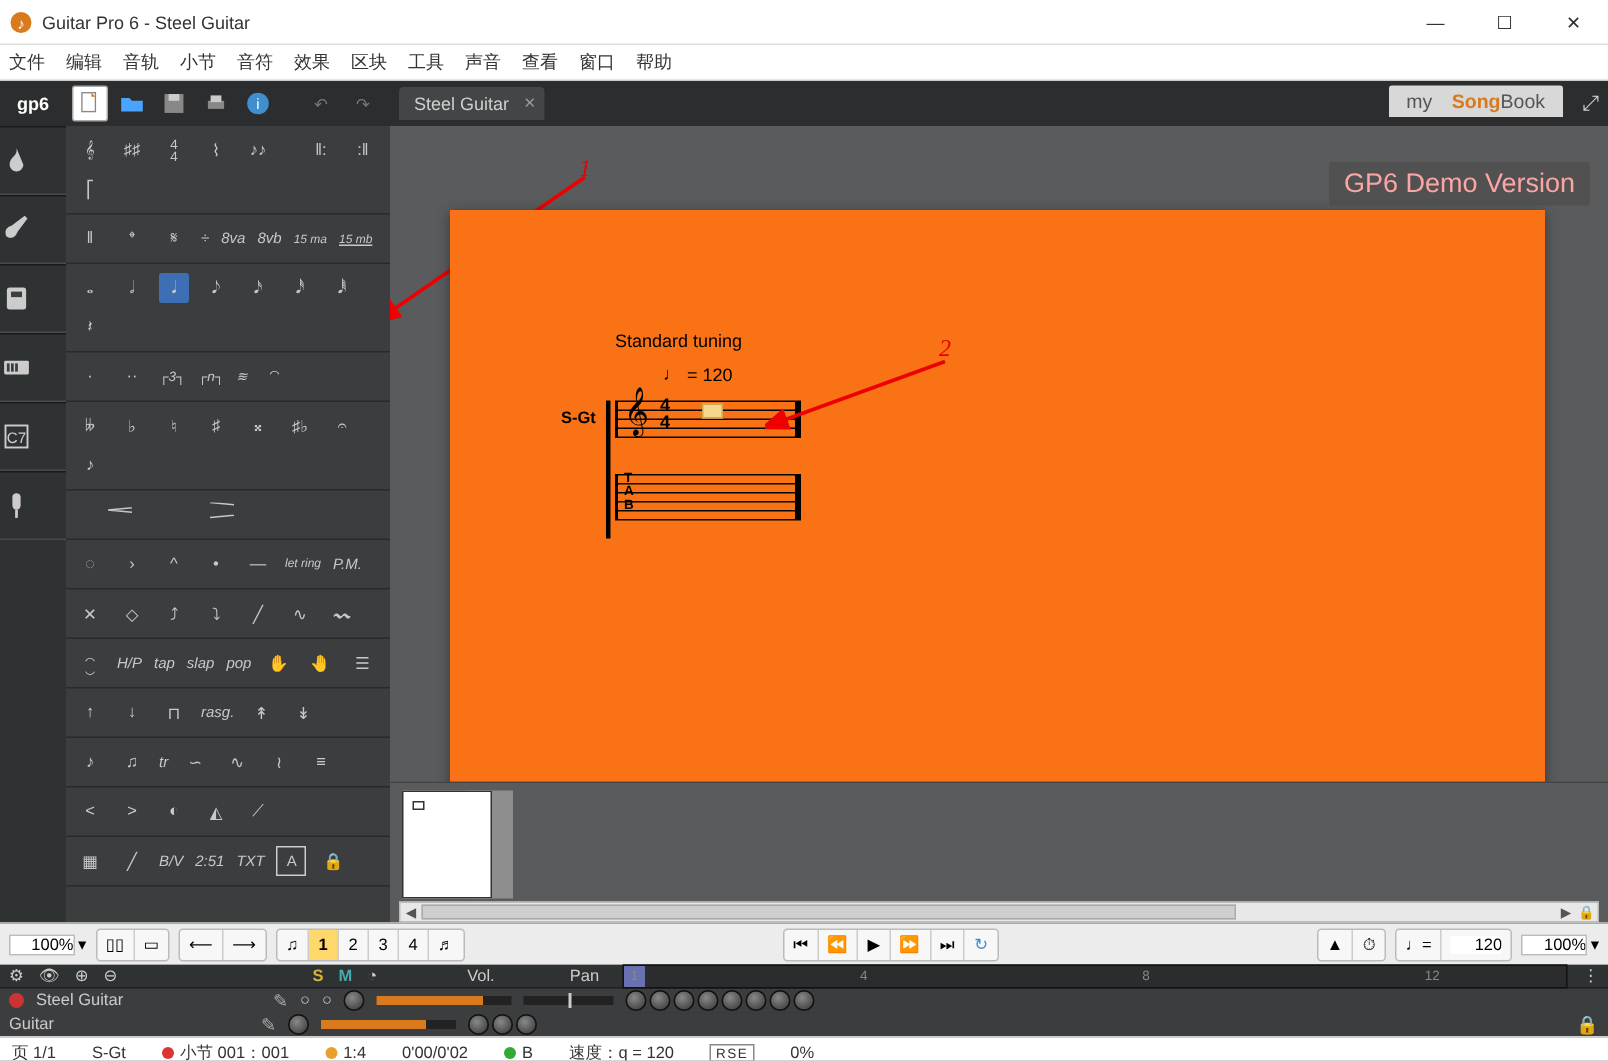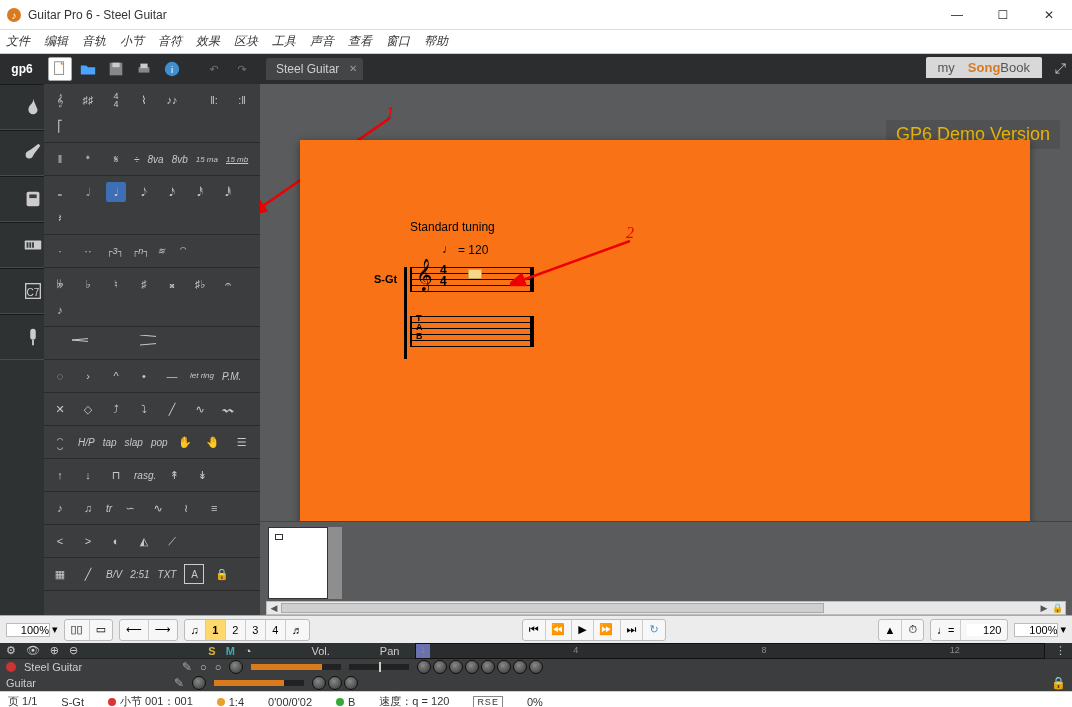--- a/index.html
+++ b/index.html
@@ -7,29 +7,29 @@
 
   
   .titlebar { height: 30px; background: #fff; display: flex; align-items: center; border-bottom: 1px solid #ddd; }
   .titlebar .appicon { width: 16px; height: 16px; margin: 0 6px; }
   .titlebar .title { font-size: 12px; color: #333; flex: 1; }
   .winbtns { display: flex; }
   .winbtns div { width: 46px; height: 30px; display: flex; align-items: center; justify-content: center; font-size: 12px; color: #333; }
 
   
   .menubar { height: 24px; background: #fff; display: flex; align-items: center; padding: 0 6px; gap: 14px; font-size: 12px; color: #333; border-bottom: 1px solid #ccc; }
-  .menubar span { cursor: default; font-style: italic; }
+  .menubar span { cursor: default; }
 
   
   .main { display: flex; height: calc(707px - 30px - 24px - 24px - 48px - 20px); background: #3b3d3e; }
 
   
   .leftstrip { width: 44px; background: #2f3233; display: flex; flex-direction: column; align-items: center; }
   .leftstrip .topbox { width:100%; height:30px; background:#2b2d2e; display:flex; align-items:center; justify-content:center; color:#cfcfcf; font-weight:bold; font-size:12px; }
-  .leftstrip .slot { width:44px; height:46px; display:flex; align-items:center; justify-content:flex-end; color:#ccc; border-top:1px solid #1a1a1a; border-bottom:1px solid #4a4a4a; }
+  .leftstrip .slot { width:44px; height:46px; display:flex; align-items:center; justify-content:flex-start; color:#ccc; border-top:1px solid #1a1a1a; border-bottom:1px solid #4a4a4a; }
   .leftstrip svg { width:22px; height:22px; fill:#ccc; }
 
   
   .palette { width: 216px; background: #3b3d3e; color:#ccc; font-size:11px; overflow:hidden; }
   .top-toolbar { height:30px; background:#2b2d2e; display:flex; align-items:center; gap:4px; padding:0 4px; }
   .tbtn { width:24px; height:24px; display:flex; align-items:center; justify-content:center; color:#ccc; border-radius:2px; }
   .tbtn.new { background:#fff; border:1px solid #aaa; }
   .tbtn.open { color:#4aa3ff; }
   .tbtn svg { width:18px; height:18px; }
   .prow { display:flex; flex-wrap:wrap; padding:6px 6px; border-bottom:1px solid #2a2a2a; gap:6px 8px; align-items:center; }
@@ -44,21 +44,21 @@
   .doc-top-toolbar { height:30px; background:#2b2d2e; display:flex; align-items:center; padding:0 6px; gap:6px; }
   .tabbar { display:flex; align-items:center; }
   .tab { background:#434546; color:#d0d0d0; font-size:12px; padding:4px 24px 4px 10px; position:relative; border-radius:3px 3px 0 0; }
   .tab .x { position:absolute; right:6px; top:5px; font-size:10px; color:#999; }
   .mysongbook { position:absolute; right:30px; top:3px; background:#d8d8d8; padding:3px 12px; font-size:13px; color:#555; border-radius:2px 2px 0 0; }
   .mysongbook b { color:#d97a1f; font-weight:bold;margin-left:13px; }
   .fullscreen-icon { position:absolute; right:6px; top:6px; color:#ccc; font-size:14px; }
 
   .canvas-wrap { flex:1; background:#595b5c; position:relative; overflow:hidden; }
   .page { position:absolute; left:40px; top:56px; width:730px; height:400px; background:#f97316; box-shadow:0 2px 8px rgba(0,0,0,.4); }
-  .watermark { position:absolute; right:12px; top:36px; background:rgba(80,80,80,.85); color:#eab308; padding:4px 10px; font-size:18px; border-radius:2px; }
+  .watermark { position:absolute; right:12px; top:24px; background:rgba(80,80,80,.85); color:#fca5a5; padding:4px 10px; font-size:18px; border-radius:2px; }
 
   .score { position:absolute; left:110px; top:80px; font-family: Georgia, serif; color:#000; font-size:12px; }
   .score .tempo { margin:8px 0 10px 32px; display:flex; align-items:center; gap:4px; }
   .staff { position:relative; margin-top:6px; }
   .stafflines { border-left:2px solid #000; border-right:4px solid #000; width:124px; position:relative; }
   .stafflines .ln { height:1px; background:#000; margin-bottom:5px; }
   .stafflines .ln:last-child { margin-bottom:0; }
   .clef { position:absolute; left:4px; top:-8px; font-size:28px; font-family:serif; }
   .tsig { position:absolute; left:28px; top:-2px; font-size:12px; line-height:11px; font-weight:bold; text-align:center; }
   .sel-rect { position:absolute; width:14px; height:10px; background:#f5d68a; border:1px solid #c9a94f; }

